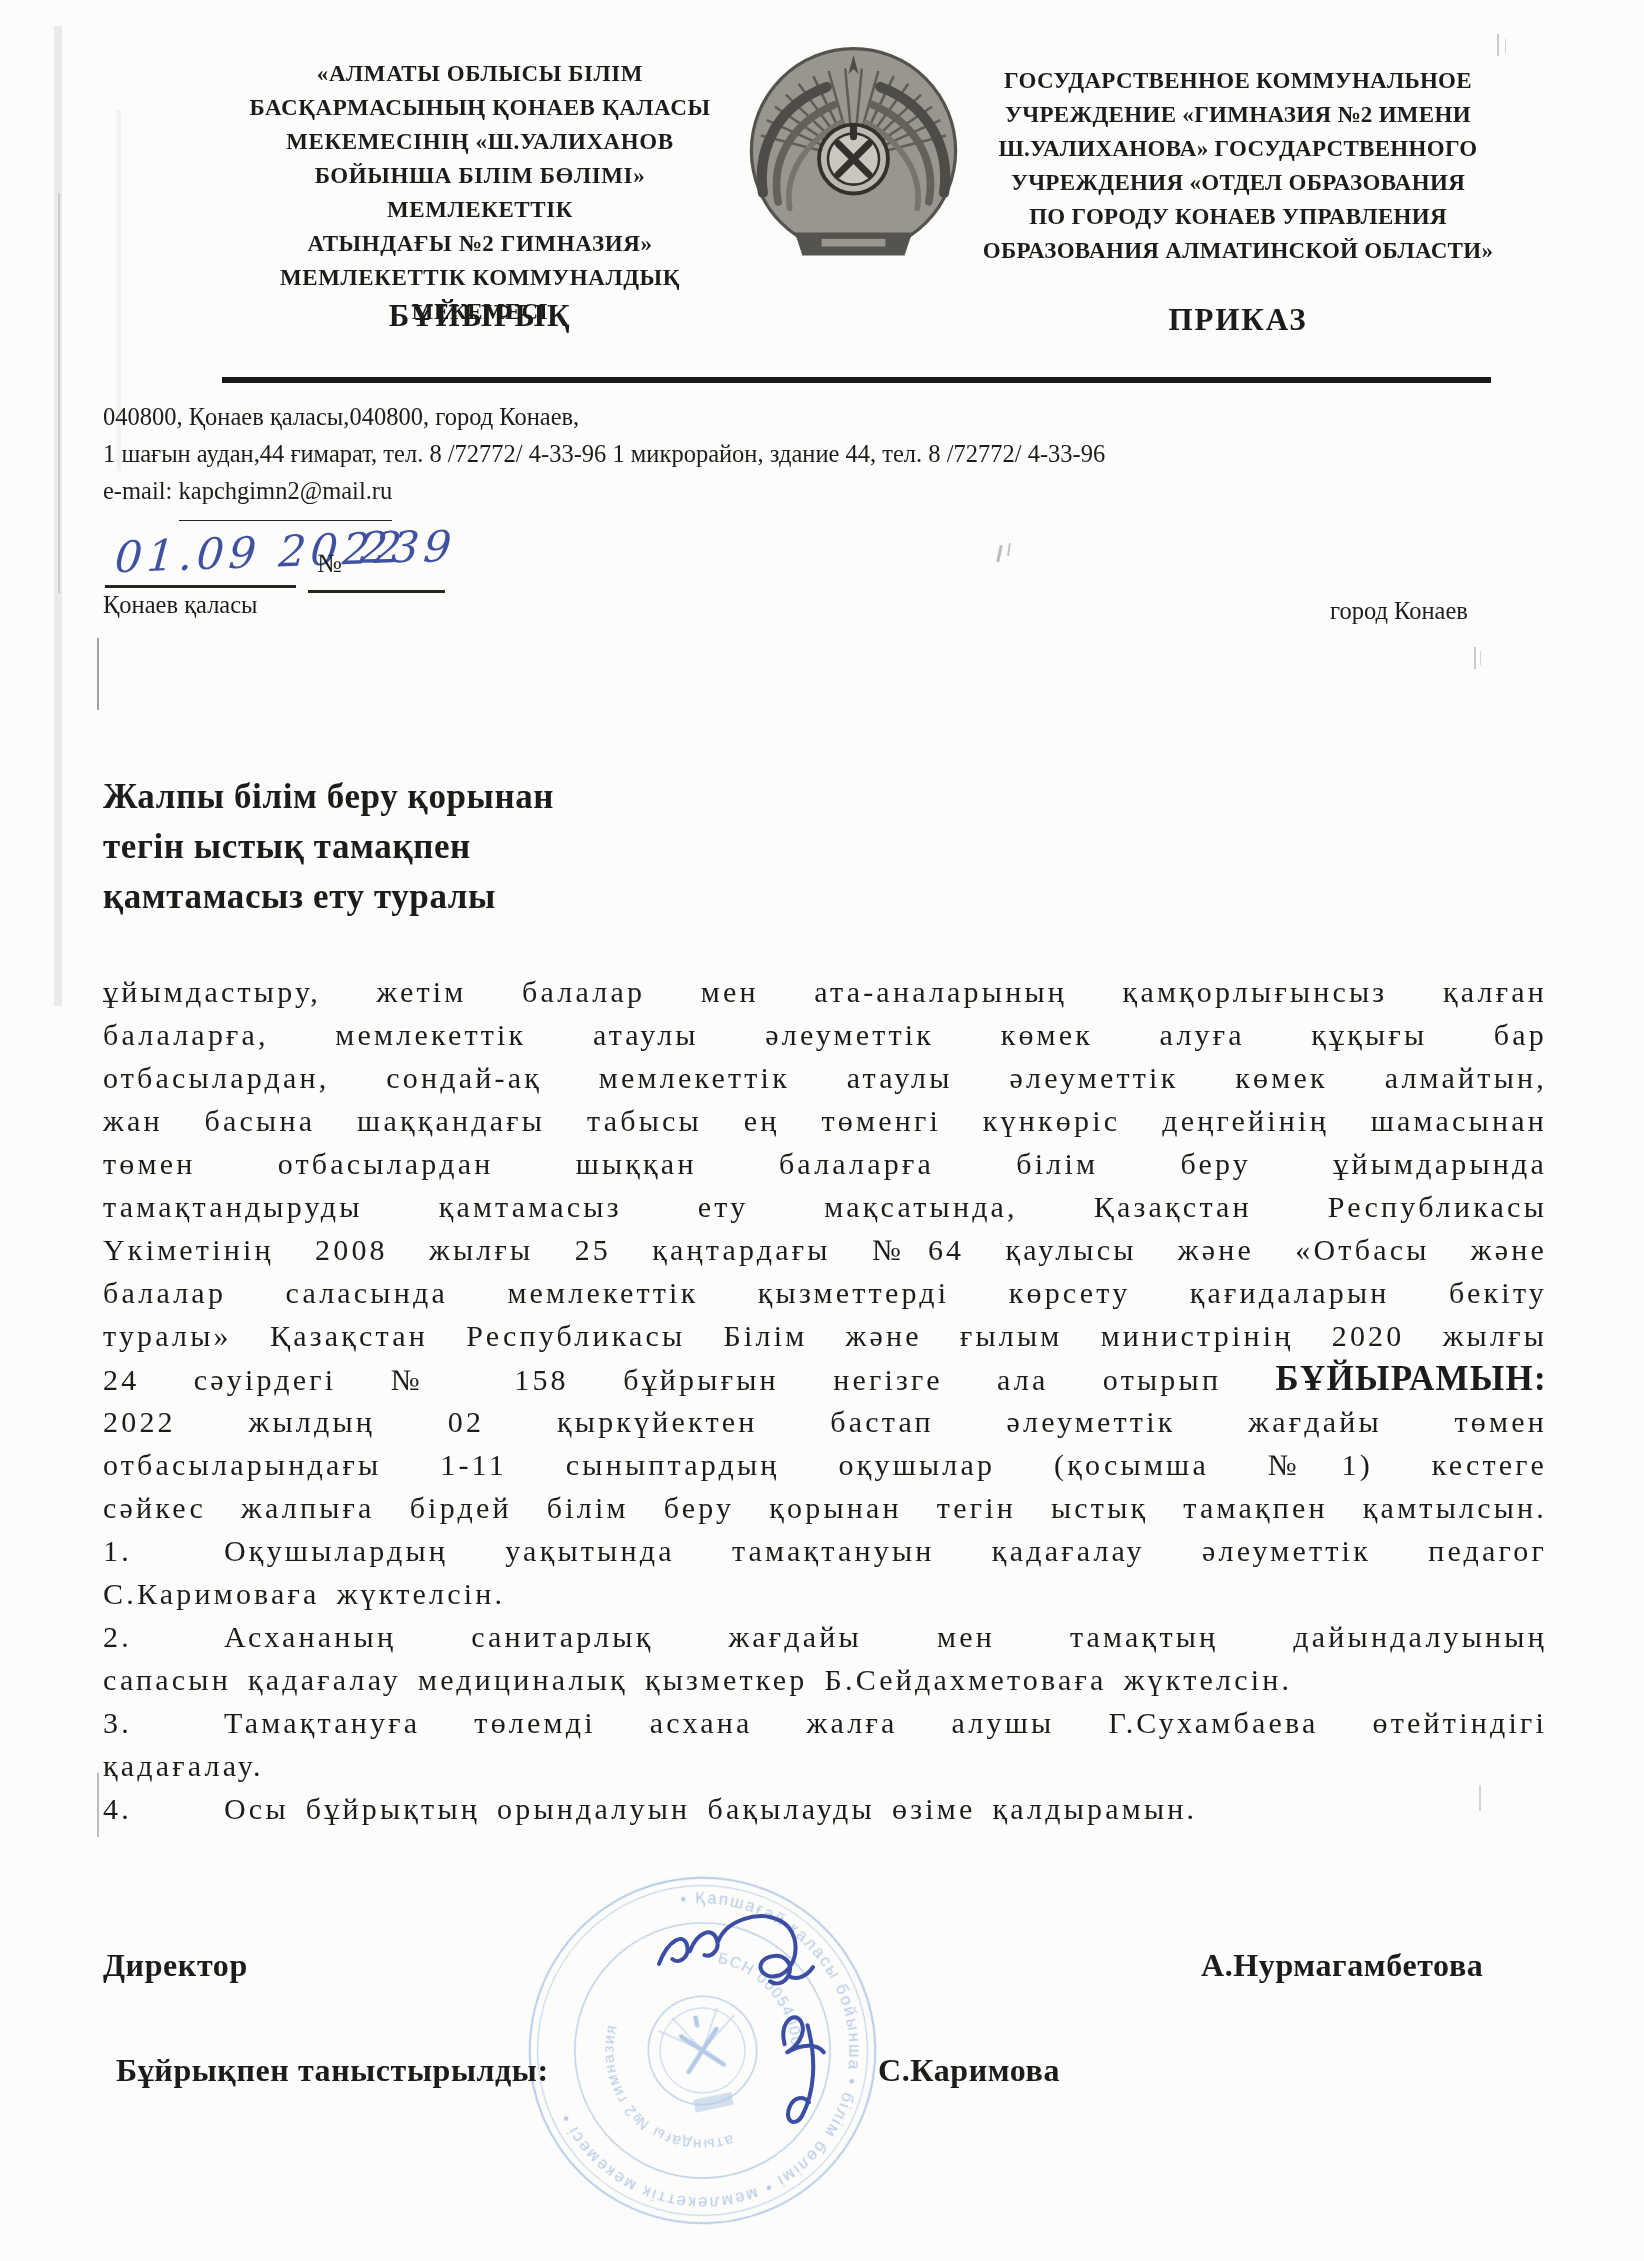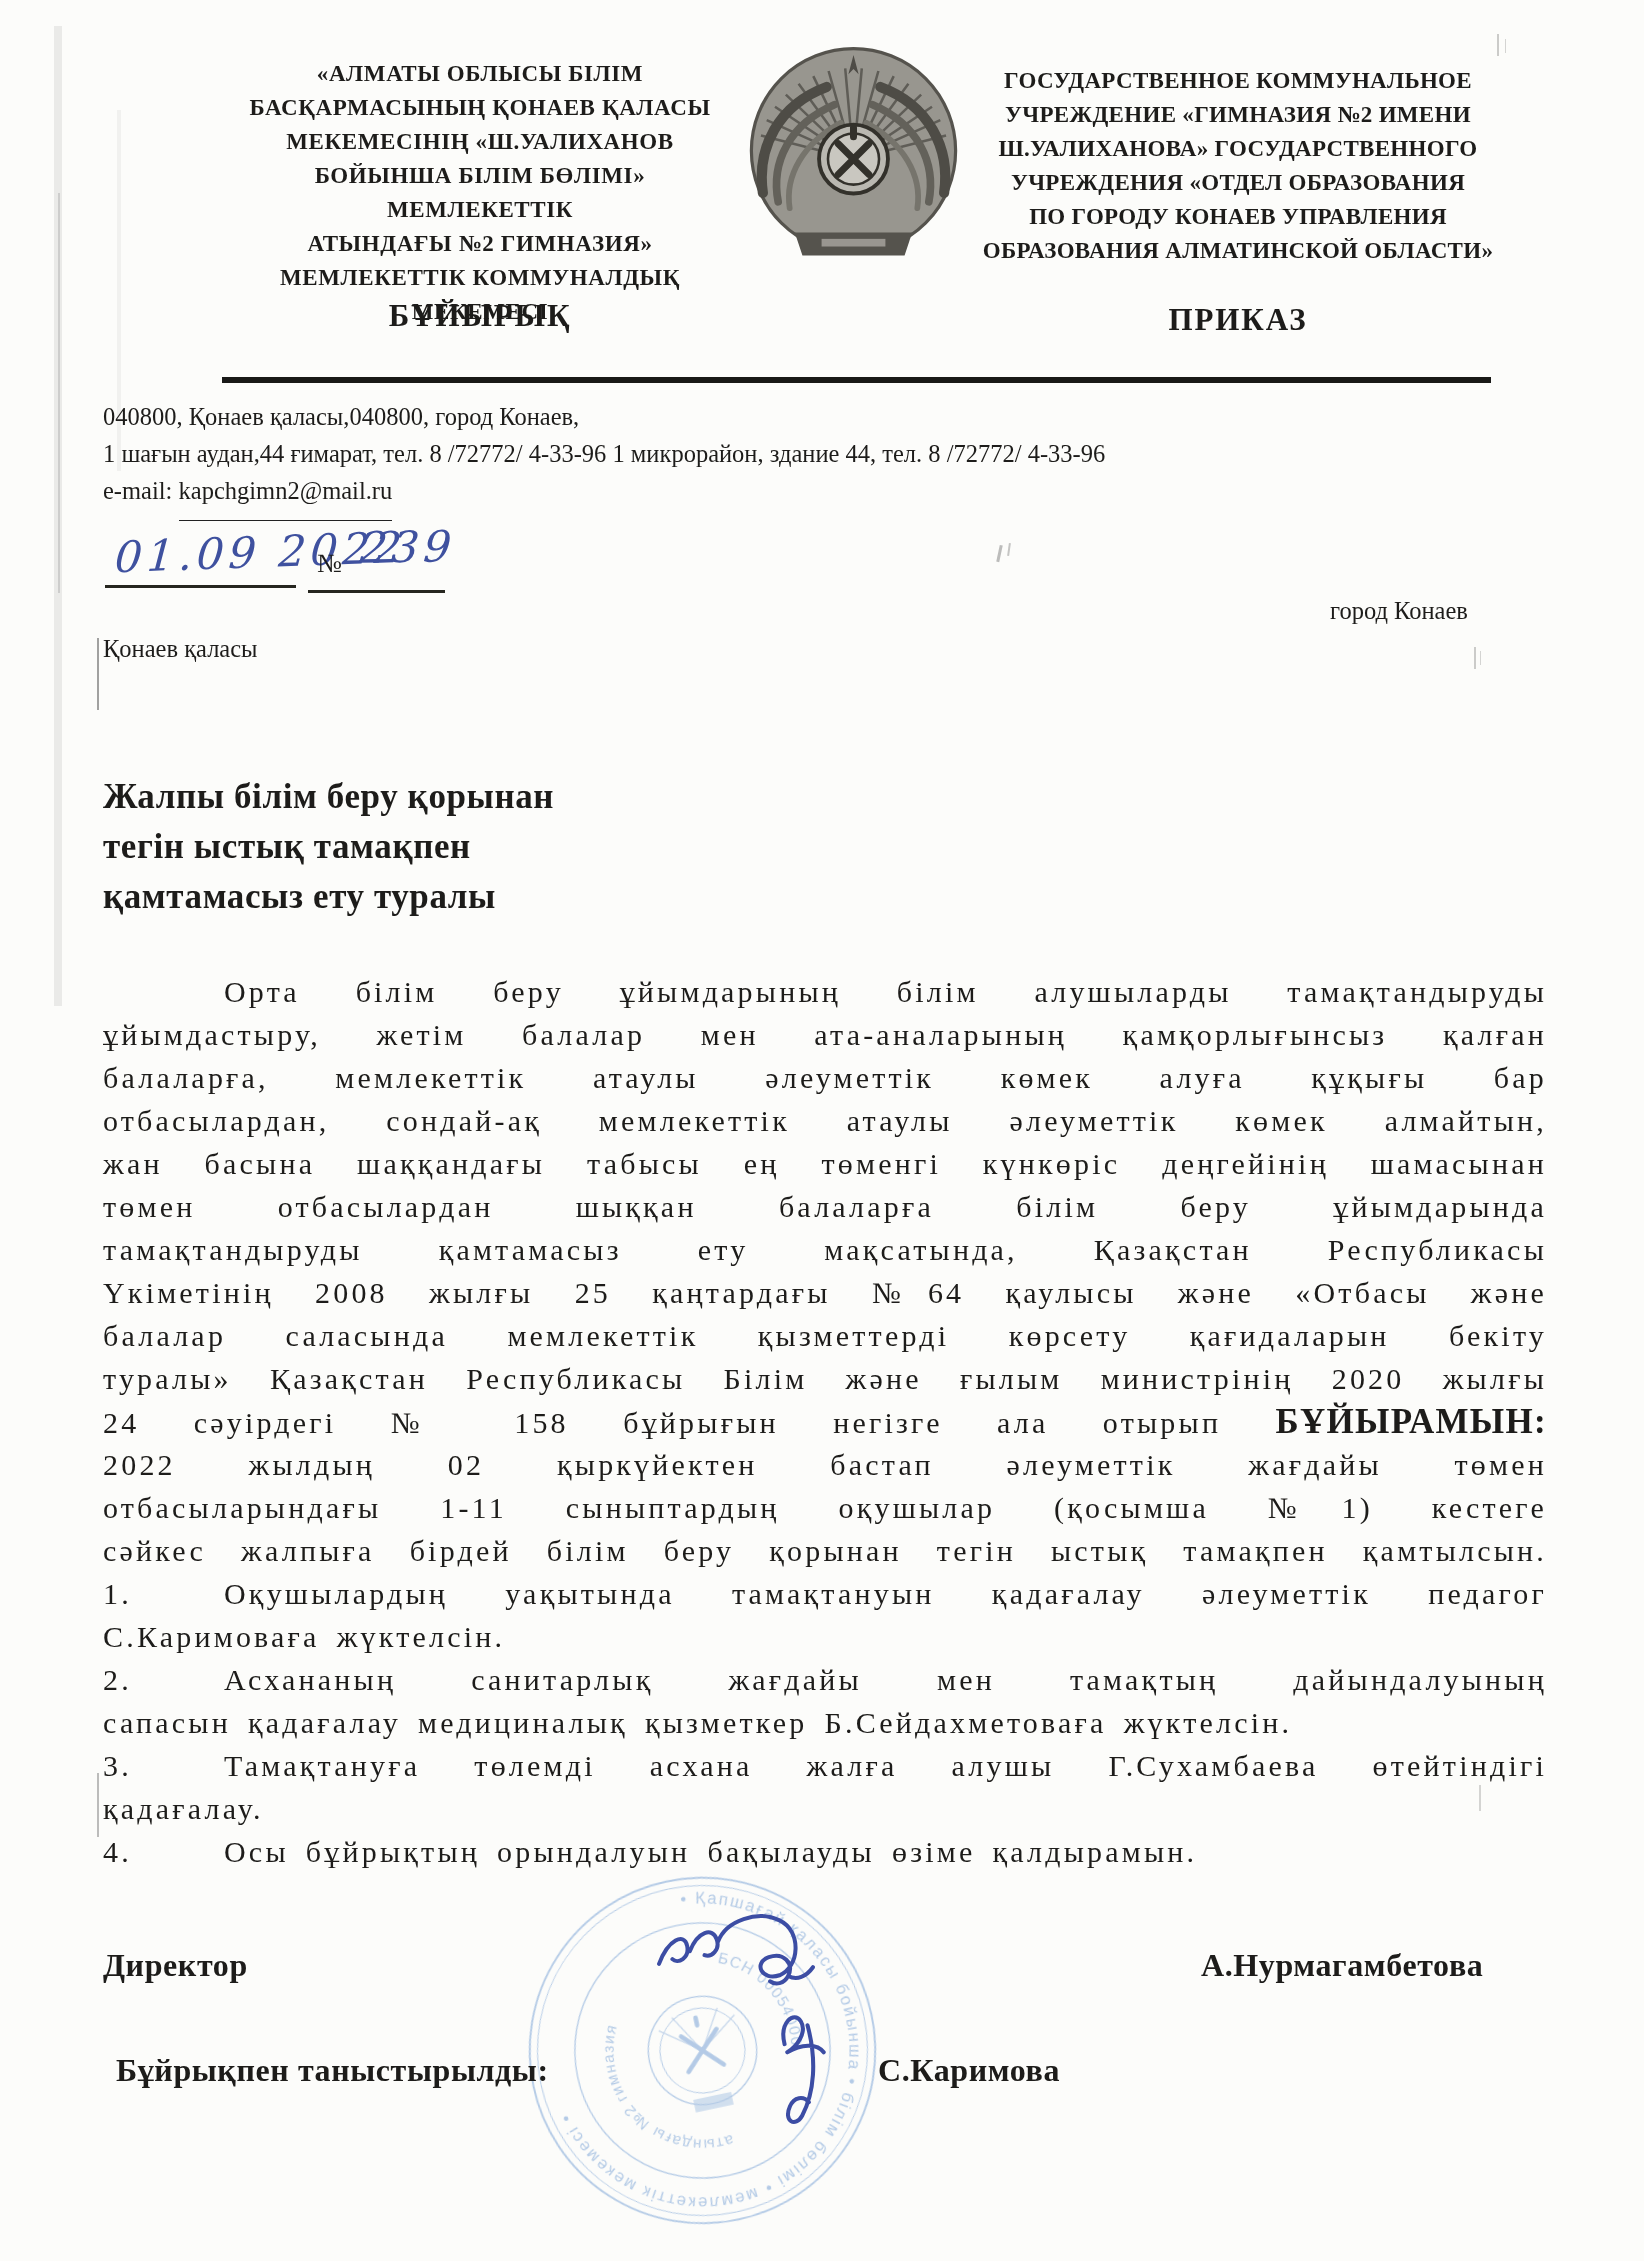--- a/index.html
+++ b/index.html
@@ -23,21 +23,21 @@
   .addr { position:absolute; left:103px; top:398px; font-size:24.5px; line-height:37px; }
   .addr .email-u { border-bottom:1.9px solid #222; padding-bottom:16px; }
   
   .hw { color:#3f519f; font-style:italic; font-size:43px; letter-spacing:4.5px;
         font-family:"DejaVu Serif", serif; }
   .hw-date { position:absolute; left:115px; top:527px; transform:rotate(-2deg) skewX(-6deg); }
   .hw-num  { position:absolute; left:360px; top:522px; transform:rotate(-1deg) skewX(-6deg); }
   .date-line { position:absolute; left:105px; top:585px; width:191px; height:2.6px; background:#26261f; }
   .num-line  { position:absolute; left:308px; top:590px; width:137px; height:2.6px; background:#26261f; }
   .no-label { position:absolute; left:317px; top:549px; font-size:26px; }
-  .place-kk { position:absolute; left:103px;  top:591px; font-size:24.5px;margin-top:44px; }
+  .place-kk { position:absolute; left:103px;  top:591px; font-size:24.5px; }
   .place-ru { position:absolute; left:1330px; top:597px; font-size:24.5px; }
   
   .doc-title { position:absolute; left:103px; top:726px; font-size:35px; font-weight:bold;
                line-height:50px; letter-spacing:0.6px;margin-top:46px; }
   
   .body-block { position:absolute; left:103px; top:970px; width:1444px;
                 font-size:30px; line-height:43px; letter-spacing:3.2px; word-spacing:6.4px; }
   .bline { height:43px; white-space:nowrap; }
   .jl { text-align:justify; text-align-last:justify; -moz-text-align-last:justify; white-space:normal; }
   .indent { text-indent:121px; }
@@ -134,21 +134,20 @@
   <div class="place-kk">Қонаев қаласы</div>
   <div class="place-ru">город Конаев</div>
 
   <div class="doc-title">
     <div>Жалпы білім беру қорынан</div>
     <div>тегін ыстық тамақпен</div>
     <div>қамтамасыз ету туралы</div>
   </div>
 
   <div class="body-block">
-    <div class="bline jl indent">Орта білім беру ұйымдарының білім алушыларды тамақтандыруды</div>
     <div class="bline jl">ұйымдастыру, жетім балалар мен ата-аналарының қамқорлығынсыз қалған</div>
     <div class="bline jl">балаларға, мемлекеттік атаулы әлеуметтік көмек алуға құқығы бар</div>
     <div class="bline jl">отбасылардан, сондай-ақ мемлекеттік атаулы әлеуметтік көмек алмайтын,</div>
     <div class="bline jl">жан басына шаққандағы табысы ең төменгі күнкөріс деңгейінің шамасынан</div>
     <div class="bline jl">төмен отбасылардан шыққан балаларға білім беру ұйымдарында</div>
     <div class="bline jl">тамақтандыруды қамтамасыз ету мақсатында, Қазақстан Республикасы</div>
     <div class="bline jl">Үкіметінің 2008 жылғы 25 қаңтардағы №64 қаулысы және «Отбасы және</div>
     <div class="bline jl">балалар саласында мемлекеттік қызметтерді көрсету қағидаларын бекіту</div>
     <div class="bline jl">туралы» Қазақстан Республикасы Білім және ғылым министрінің 2020 жылғы</div>
     <div class="bline jl"><span>24 сәуірдегі № 158 бұйрығын негізге ала отырып </span><span class="decree-bold">БҰЙЫРАМЫН:</span></div>

